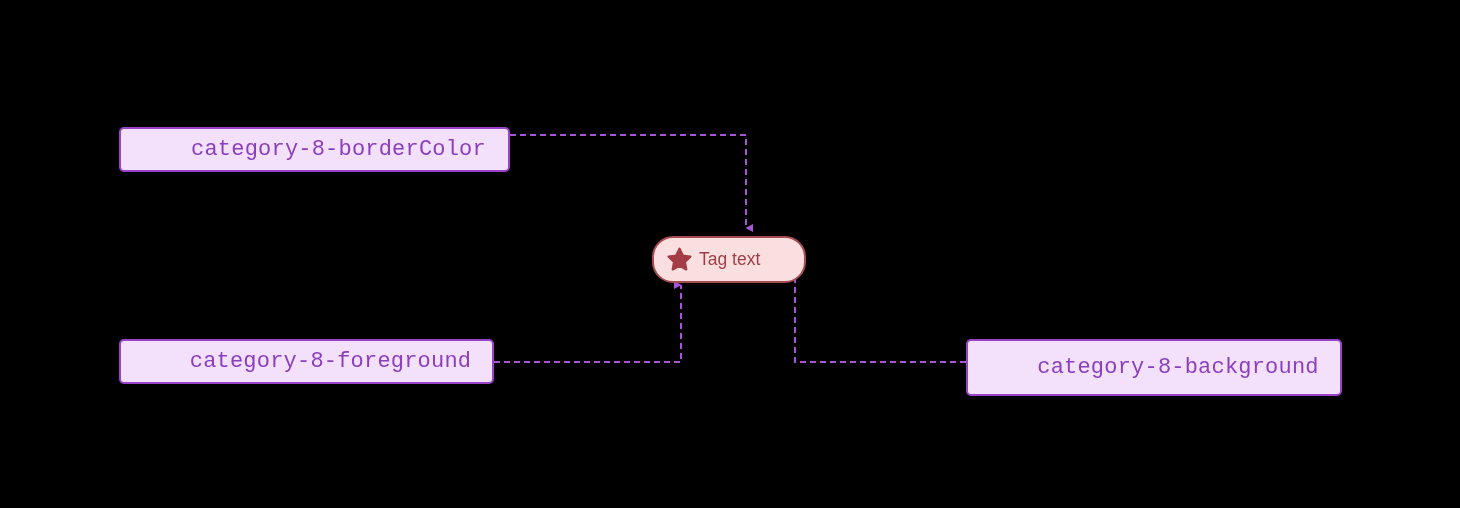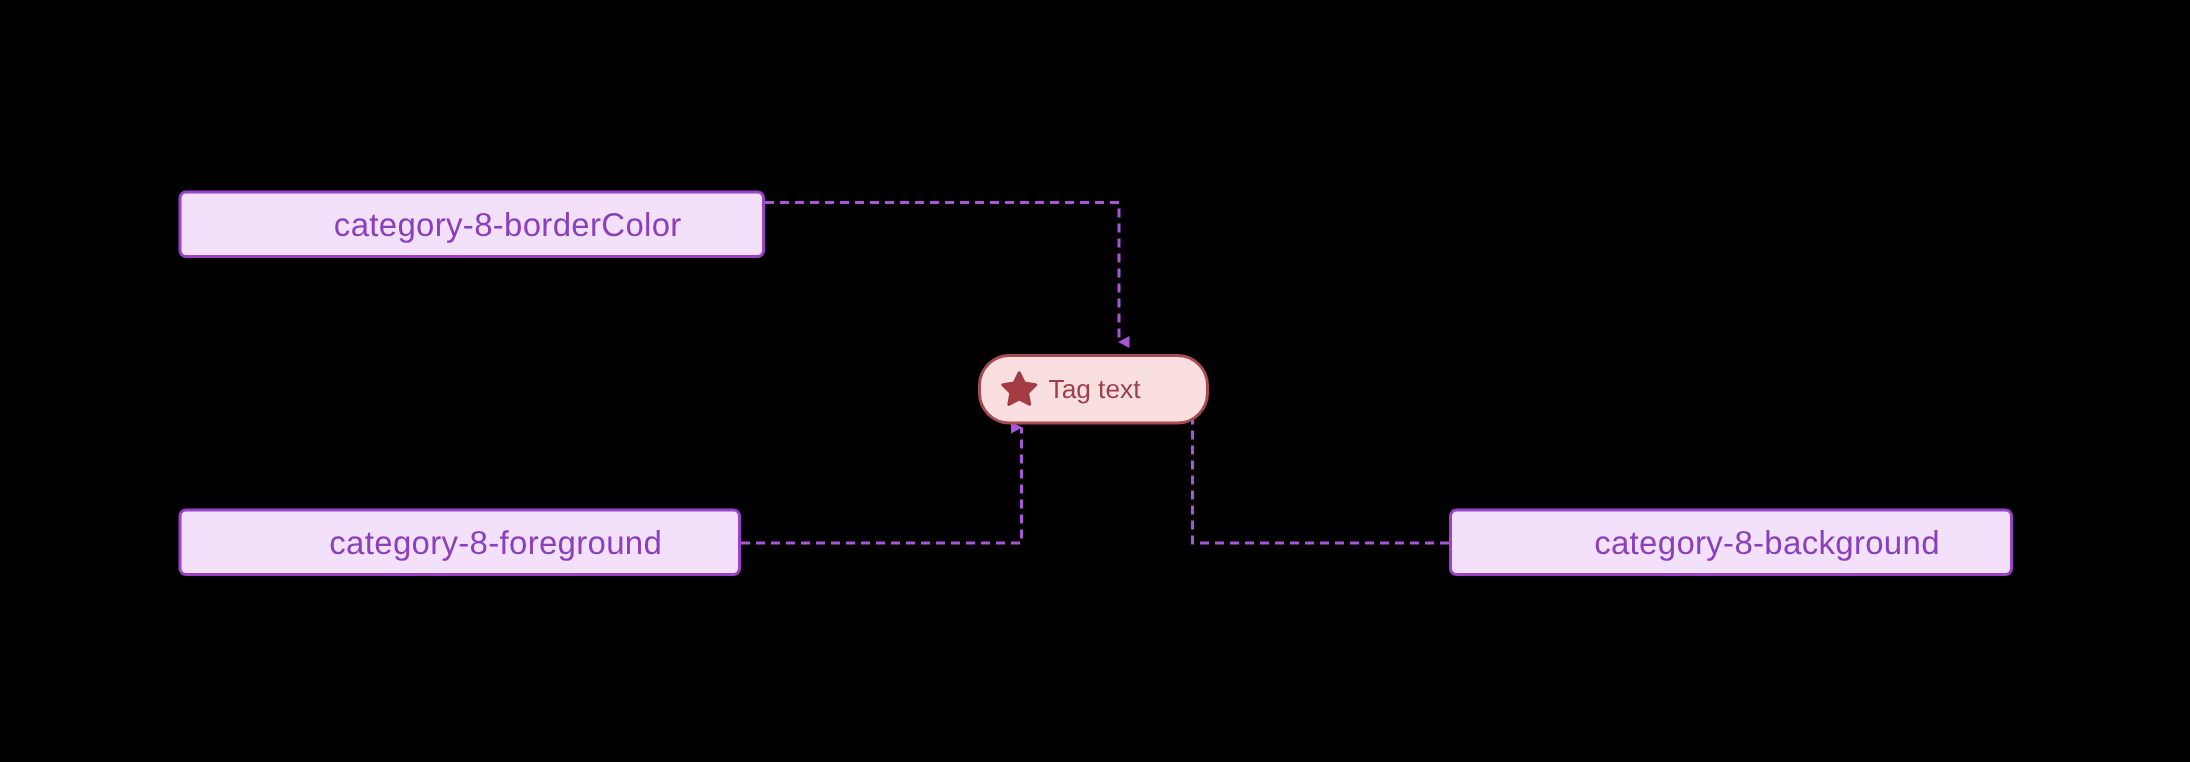--- a/index.html
+++ b/index.html
@@ -26,21 +26,21 @@
   .token-box {
     position: absolute;
     box-sizing: border-box;
     background: #f3e0fb;
     border: 2px solid #9a43c9;
     border-radius: 5px;
     display: flex;
     align-items: center;
     justify-content: center;
     color: #8a3fbd;
-    font-family: Liberation Sans, sans-serif;
+    font-family: Liberation Mono, monospace;
     font-size: 22px;
     letter-spacing: 0.2px;
     white-space: nowrap;
     padding-left: 48px;
   }
   #box-borderColor {
     left: 119px;
     top: 127px;
     width: 391px;
     height: 45px;
@@ -49,21 +49,21 @@
     left: 119px;
     top: 339px;
     width: 375px;
     height: 45px;
     align-items: center;
   }
   #box-background {
     left: 966px;
     top: 339px;
     width: 376px;
-    height: 45px;
+    height: 57px;
     text-align: center;
   }
   .tag-node {
     position: absolute;
     left: 652px;
     top: 236px;
     width: 154px;
     height: 47px;
     box-sizing: border-box;
     background: #fadfe0;

